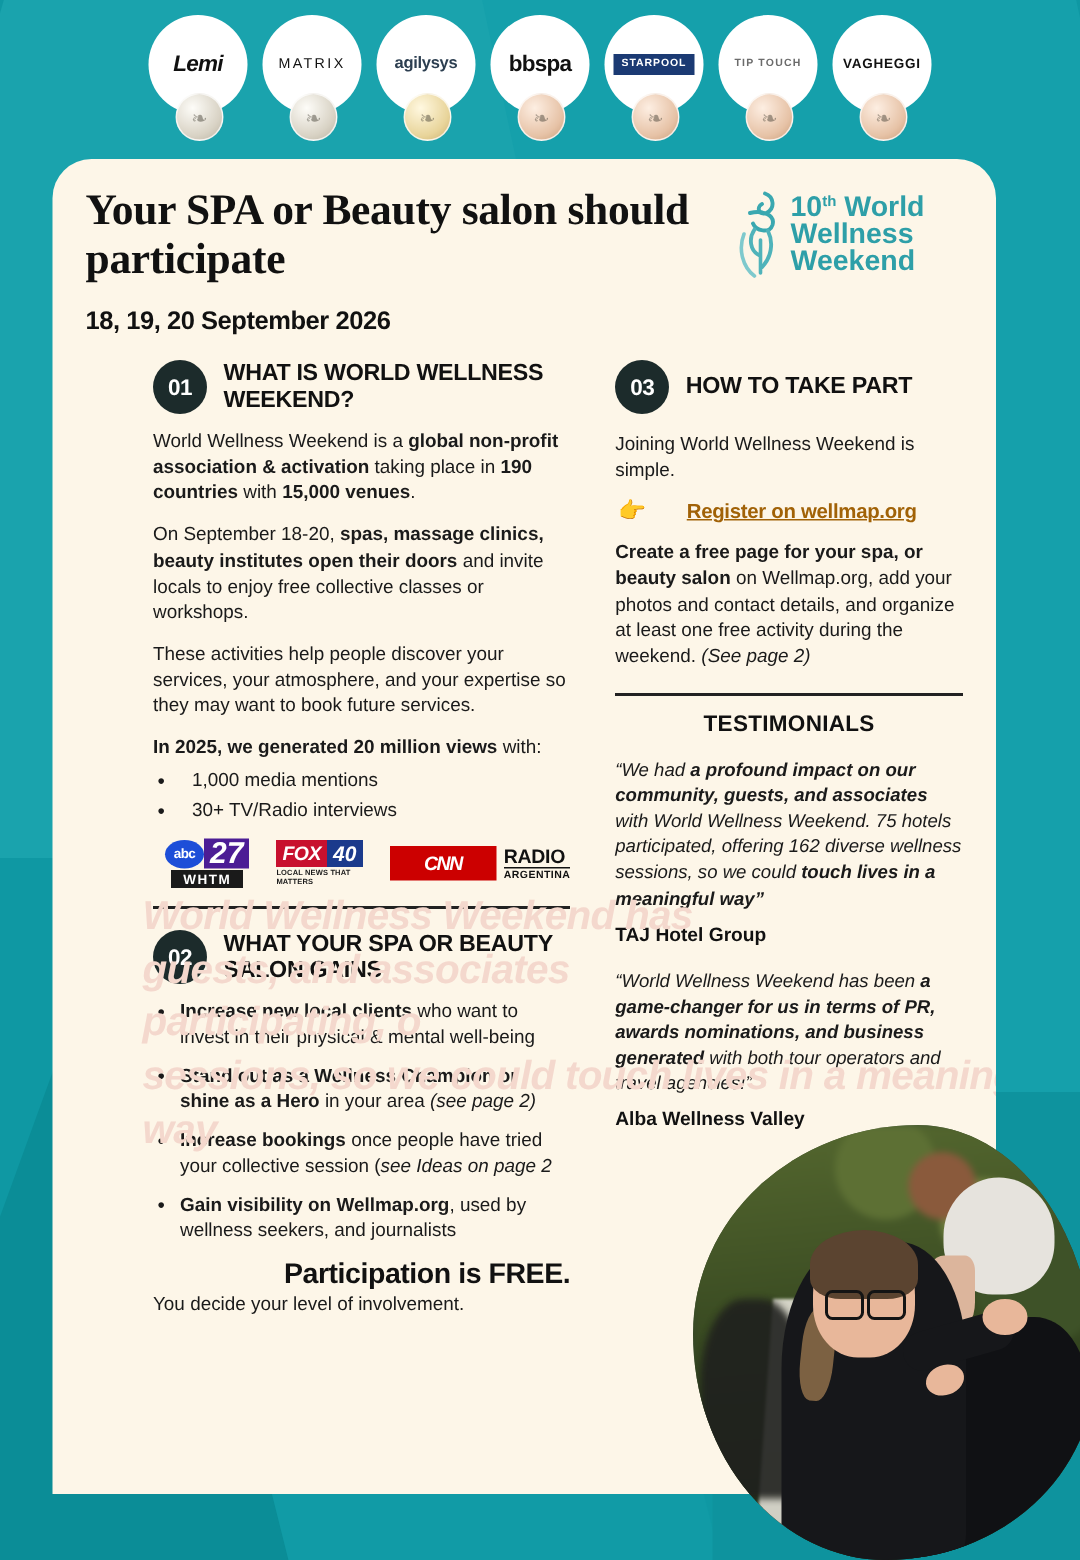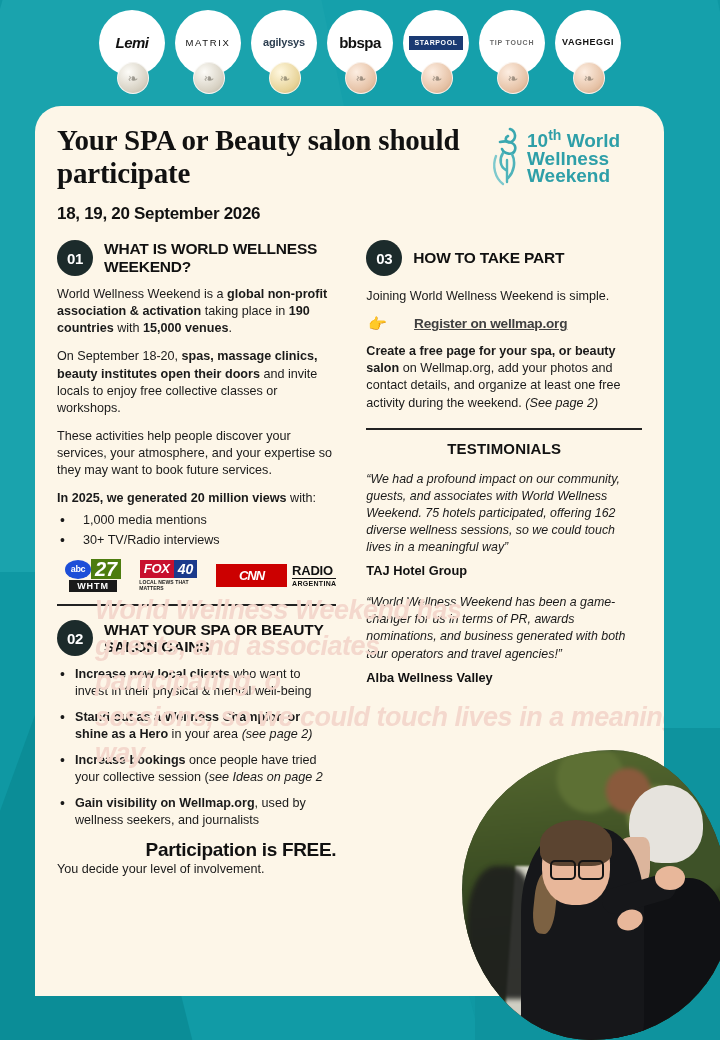--- a/index.html
+++ b/index.html
@@ -101,30 +101,30 @@
   .hdr-title {
     font-family: "Liberation Serif", serif;
     font-weight: bold; font-size: 29px; line-height: 1.14;
     color: #111; letter-spacing: -0.2px; max-width: 430px;
   }
   .logo { width: 152px; margin-top: 2px; }
   .logo-row { display: flex; align-items: center; gap: 3px; }
   .logo-mark { flex: 0 0 auto; }
   .logo-text { line-height: 0.93; }
   .logo-l1 { font-size: 19px; font-weight: 700; color: #2e9fa8; white-space: nowrap; }
-  .logo-l1 sup { font-size: 14px; }
+  .logo-l1 sup { font-size: 10px; }
   .logo-l2 { font-size: 19px; font-weight: 700; color: #2e9fa8; }
   .logo-l3 { font-size: 19px; font-weight: 700; color: #2e9fa8; }
   .dates {
     margin-top: 14px; font-size: 17px; font-weight: 700;
     color: #111; letter-spacing: -0.3px;
   }
 
   
-  .cols { display: flex; gap: 30px; margin-top: 16px; }
+  .cols { display: flex; gap: 30px; margin-top: 16px; margin-left: 45px; }
   .col-l { width: 300px; }
   .col-r { width: 296px; }
 
   .sec-head { display: flex; align-items: center; gap: 11px; margin-bottom: 10px; }
   .sec-num {
     flex: 0 0 auto; width: 36px; height: 36px; border-radius: 50%;
     background: #1c2b2b; color: #fff;
     font-size: 15px; font-weight: 700; letter-spacing: -0.3px;
     display: flex; align-items: center; justify-content: center;
   }
@@ -159,21 +159,21 @@
   .ml { display: flex; align-items: center; }
   .abc27 { display: flex; flex-direction: column; align-items: center; }
   .abc27-top { display: flex; align-items: center; }
   .abc-oval {
     width: 26px; height: 19px; border-radius: 50%;
     background: #1d4ed8; color: #fff; font-size: 9px; font-weight: 700;
     display: flex; align-items: center; justify-content: center;
     letter-spacing: -0.4px;
   }
   .num27 {
-    background: #4d7c0f; color: #fff; font-size: 20px; font-weight: 800;
+    background: #4c1d95; color: #fff; font-size: 20px; font-weight: 800;
     font-style: italic; padding: 0 4px; line-height: 20px;
   }
   .whtm {
     background: #1a1a1a; color: #fff; font-size: 9px; font-weight: 800;
     letter-spacing: 1px; padding: 1px 8px; margin-top: 1px;
   }
   .fox40 { display: flex; flex-direction: column; align-items: center; }
   .fox40-top { display: flex; }
   .fox-red {
     background: #c8102e; color: #fff; font-size: 13px; font-weight: 800;
@@ -193,33 +193,33 @@
   .radio-arg { margin-left: 5px; display: flex; flex-direction: column; justify-content: center; }
   .radio-t { font-size: 13px; font-weight: 700; color: #111; line-height: 1; letter-spacing: -0.2px; }
   .radio-s { font-size: 7px; font-weight: 700; color: #111; letter-spacing: 0.3px; border-top: 1px solid #111; margin-top: 1px; padding-top: 1px; }
 
   .free-head { font-size: 19px; font-weight: 700; color: #111; margin-top: 10px; letter-spacing: -0.3px; text-align: right; }
   .free-sub { font-size: 12.6px; color: #1a1a1a; margin-top: 1px; }
 
   .link-row { display: flex; align-items: center; gap: 7px; margin: 10px 0 12px 2px; }
   .hand-icon { font-size: 15px; line-height: 1; }
   .reglink {
-    font-size: 13.6px; font-weight: 700; color: #404040;
+    font-size: 13.6px; font-weight: 700; color: #a16207;
     text-decoration: underline; letter-spacing: -0.2px; padding-left: 20px;
   }
 
   .testi-title {
     text-align: center; font-size: 15px; font-weight: 700;
     color: #111; letter-spacing: 0.2px; margin-bottom: 14px;
   }
   .quote {
     font-size: 12.4px; line-height: 1.38; font-style: italic;
     color: #1a1a1a; margin-bottom: 7px;
   }
-  .quote b { font-weight: 400; font-style: italic; }
+  .quote b { font-weight: 700; font-style: italic; }
   .author { font-size: 12.8px; font-weight: 700; color: #111; margin-bottom: 16px; }
 
   
   .ghost {
     position: absolute; left: 60px; top: 487px; width: 640px;
     font-size: 27px; font-weight: 800; font-style: italic;
     line-height: 1.32; color: #f4d8cd; letter-spacing: -0.5px;
     z-index: 5; pointer-events: none; white-space: pre-line;
   }
 

